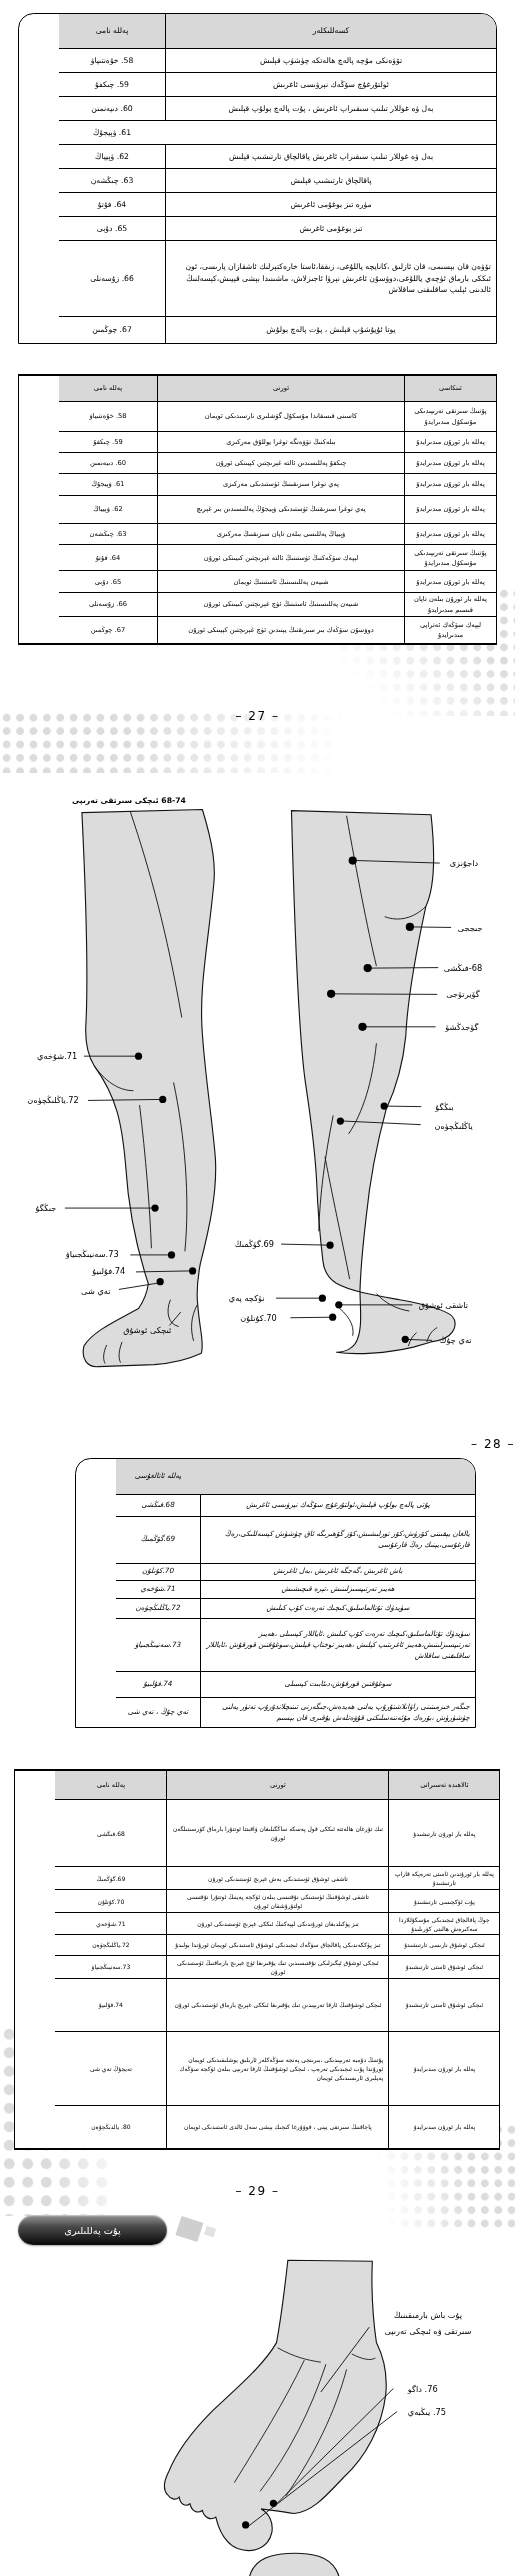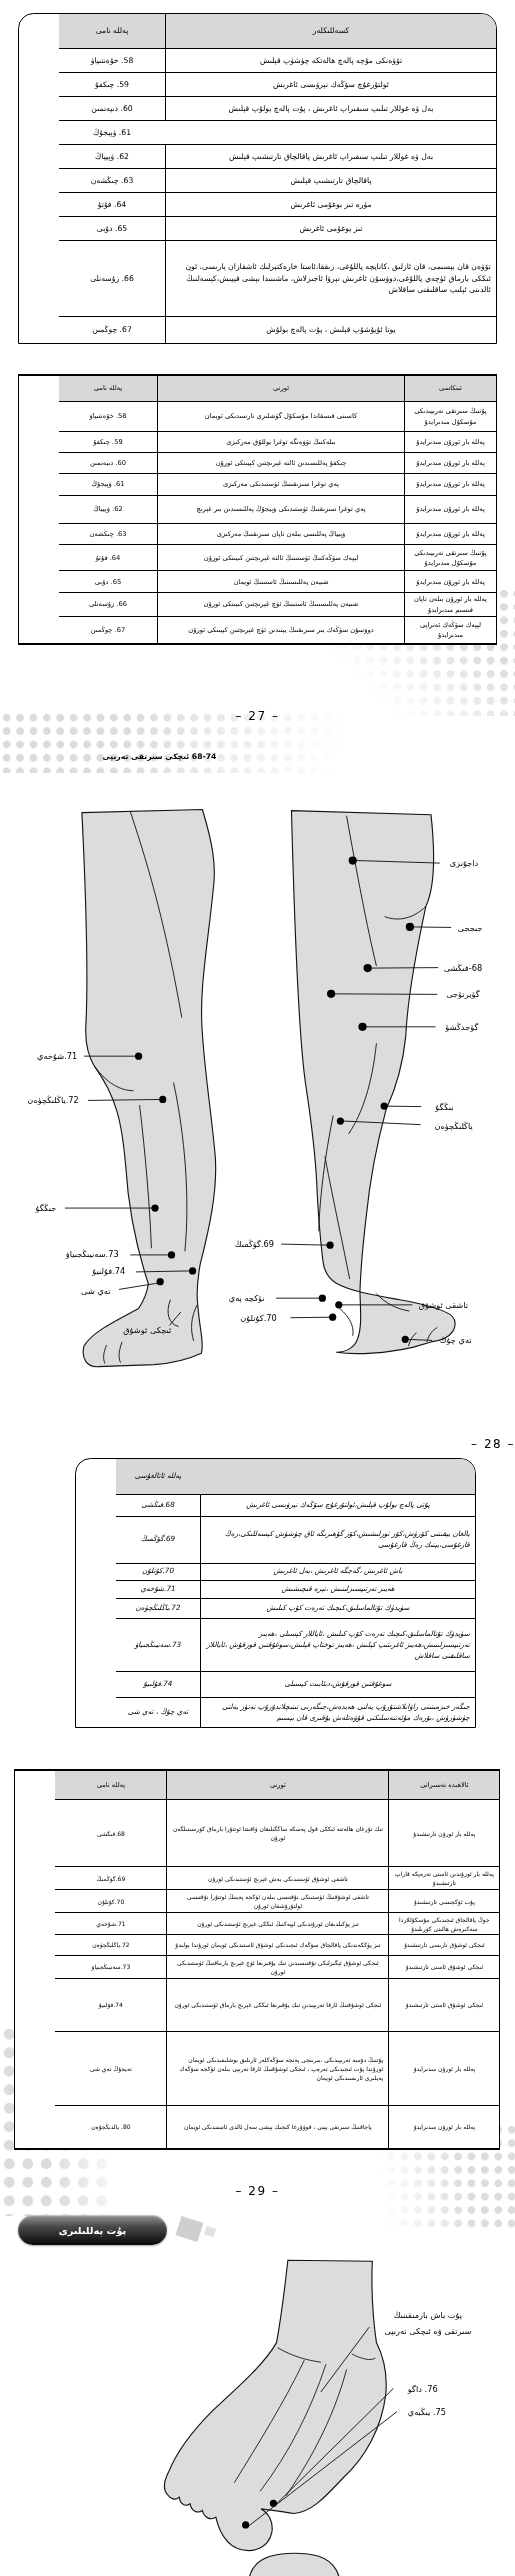--- a/index.html
+++ b/index.html
@@ -17,21 +17,21 @@
   .tbl .tr:last-child{border-bottom:none;}
   .tbl .tr.head{background:#d8d8d8;border-bottom:1px solid #000;}
   .rounded{border:1px solid #000;border-radius:15.5px 15.5px 0 0;overflow:hidden;border-bottom:1.3px solid #000;}
   .ruled{border-top:2.6px double #000;border-bottom:2.6px double #000;border-left:0.8px solid #000;border-right:0.8px solid #000;}
   .pageno{position:absolute;width:100%;text-align:center;font-size:12px;letter-spacing:1.5px;direction:ltr;z-index:2;}
   .caption{position:absolute;direction:rtl;font-weight:bold;font-size:7.7px;z-index:2;}
   svg text{font-family:"DejaVu Sans",sans-serif;direction:rtl;}
   .banner{position:absolute;display:flex;align-items:center;justify-content:center;
           background:linear-gradient(180deg,#969696 0%,#4a4a4a 38%,#090909 100%);
           border-radius:15.5px;box-shadow:inset 0 1px 1.5px rgba(255,255,255,.55), 0 1px 2.1px rgba(0,0,0,.35);z-index:2;}
-  .banner span{color:#fff;font-weight:bold;font-size:9.8px;direction:rtl;}
+  .banner span{color:#fff;font-weight:normal;font-size:9.8px;direction:rtl;}
   .deco-diamond{position:absolute;background:#cfcfcf;transform:rotate(18deg);z-index:1;}
   .f11{font-size:6px;line-height:1.4;}
   .f13{font-size:6.7px;}
   .f14{font-size:7.2px;font-style:italic;}
   .f15{font-size:7.7px;}
 </style>
 </head>
 <body>
 
 <div id="page">
@@ -140,21 +140,21 @@
       </div>
     <div class="tr" style="grid-template-columns:98px 247px 1fr;min-height:26px;">
         <div class="td">67. چوڭمىن</div>
         <div class="td cl">دوۋسۇن سۆڭەك بىر سىزىقنىڭ يېنىدىن ئۈچ غېرىچتىن كېيىنكى ئورۇن</div>
         <div class="td cl">لېپەك سۆڭەك ئەتراپى مىدىرايدۇ</div>
       </div>
   </div>
 
   <div class="pageno" style="top:709px;">– 27 –</div>
 
-  <div class="caption" style="left:72px;top:752px;width:175px;text-align:center;">68-74 ئىچكى سىرتقى تەرىپى</div>
+  <div class="caption" style="left:72px;top:796px;width:175px;text-align:left;">68-74 ئىچكى سىرتقى تەرىپى</div>
 
   <svg style="position:absolute;left:15.5px;top:796px;z-index:1;" width="484" height="595" viewBox="0 0 940 1155">
     <g stroke="#141414" stroke-width="2.2" fill="#dcdcdc">
 
       <path d="M128,32 L362,26 C383,95 388,135 384,172 C372,295 355,375 362,462 C368,550 380,618 387,700 C392,768 374,845 358,908 C352,940 350,962 353,988 C357,1040 366,1062 360,1082 C330,1096 300,1102 268,1104 L160,1108 C138,1110 126,1092 132,1068 C148,1040 196,1018 238,995 C251,976 255,962 257,947 C231,868 218,798 213,718 C206,636 196,585 152,524 C139,503 133,478 136,438 C141,328 136,196 128,32 Z"></path>
 
       <path d="M535,28 L806,36 C816,128 811,182 796,214 C771,330 760,400 757,466 C750,536 733,578 719,608 C700,678 687,748 680,818 C673,878 669,928 668,962 C669,1000 672,1030 664,1052 C658,1072 640,1080 622,1080 C660,1086 720,1082 772,1070 L806,1060 C822,1058 840,1052 848,1040 C856,1028 854,1014 842,1006 C818,992 780,984 745,978 C700,970 650,962 622,946 C606,936 598,922 596,902 C590,852 586,800 584,750 C580,672 570,610 562,556 C550,470 542,300 535,28 Z"></path>
     </g>
     <g stroke="#141414" stroke-width="1.8" fill="none">
 

